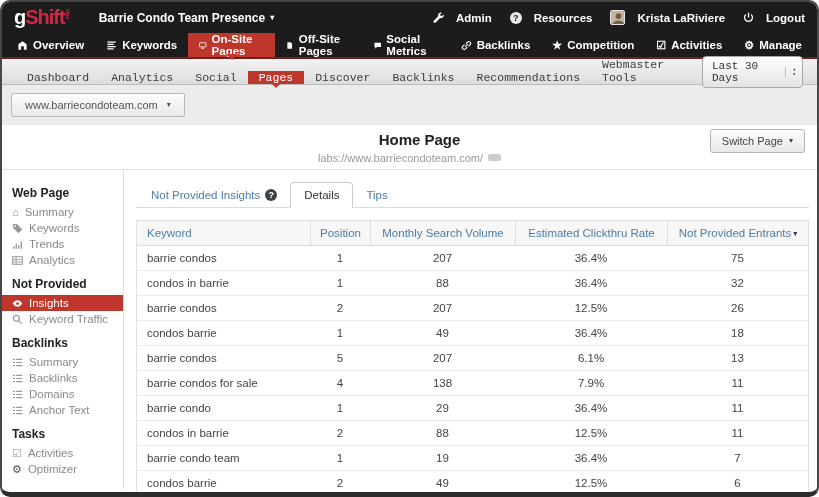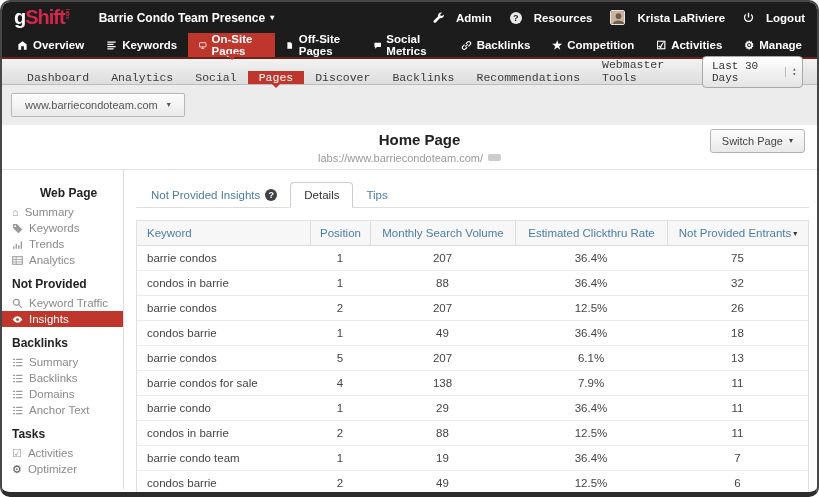--- a/index.html
+++ b/index.html
@@ -43,21 +43,21 @@
   
   .pageheader{ height:45px; background:#fff; border-bottom:1px solid #e3e3e3; text-align:center; position:relative; padding-top:6px; }
   .page-title{ font-size:15px; font-weight:bold; color:#222;padding-left:20px; }
   .page-url{ font-size:11px; color:#999; margin-top:1px; display:inline-block; }
   .url-edit{ display:inline-block; width:13px; height:7px; background:#ccc; border-radius:2px; margin-left:5px; vertical-align:middle; }
   .switch-btn{ position:absolute; right:12px; top:4px; background:linear-gradient(#fcfcfc,#e9e9e9); border:1px solid #b5b5b5; border-radius:3px; padding:5px 11px; font-size:11px; color:#444; display:flex; align-items:center; gap:6px; cursor:pointer; }
   
   .content{ display:flex; height:319px; }
   .sidebar{ width:122px; border-right:1px solid #ddd; padding:16px 0 0 10px; flex:0 0 122px; }
   .sb-title{ font-size:12px; font-weight:bold; color:#222; margin:9px 0 4px; }
-  .sb-title:first-child{ margin-top:0;margin-left:28px; }
+  .sb-title:first-child{ margin-top:0; }
   .sb-item{ display:flex; align-items:center; gap:6px; font-size:11.5px; color:#8a8a8a; padding:2px 0; cursor:pointer; }
   .sb-item .ico, .sb-item .ico-g{ color:#999; }
   .sb-item.active{ background:#bf362c; color:#fff; margin-left:-10px; padding-left:10px; }
   .sb-item.active .ico{ color:#fff; }
   .main{ flex:1; padding:12px 8px 0 12px; }
   
   .tabs{ display:flex; align-items:flex-end; border-bottom:1px solid #ddd; padding-left:2px; height:26px; }
   .tab{ font-size:11.5px; color:#4a7da8; padding:6px 13px; cursor:pointer; display:flex; align-items:center; gap:5px; }
   .tab.active{ background:#fff; border:1px solid #ccc; border-bottom:1px solid #fff; border-radius:4px 4px 0 0; color:#333; margin-bottom:-1px; }
   .help-circle{ width:12px; height:12px; border-radius:50%; background:#3d4247; color:#fff; font-size:9px; font-weight:bold; display:inline-flex; align-items:center; justify-content:center; cursor:pointer; }
@@ -247,33 +247,33 @@
       </div>
       <div class="sb-item">
         <svg class="ico" viewBox="0 0 16 16">
             <rect x="1" y="2.5" width="14" height="11" fill="none" stroke="currentColor" stroke-width="1.5"></rect>
             <path d="M1 6.5h14M1 10h14M6 2.5v11" stroke="currentColor" stroke-width="1.2"></path>
           </svg>
         <span>Analytics</span>
       </div>
 
       <div class="sb-title">Not Provided</div>
+      <div class="sb-item active">
+        <svg class="ico" viewBox="0 0 16 16">
+            <path d="M1 8s3-4.6 7-4.6S15 8 15 8s-3 4.6-7 4.6S1 8 1 8z" fill="currentColor"></path>
+            <circle cx="8" cy="8" r="2" fill="#bf362c"></circle>
+          </svg>
+        <span>Insights</span>
+      </div>
       <div class="sb-item">
         <svg class="ico" viewBox="0 0 16 16">
             <circle cx="6.3" cy="6.3" r="4.3" fill="none" stroke="currentColor" stroke-width="1.8"></circle>
             <path d="M9.7 9.7l4.6 4.6" stroke="currentColor" stroke-width="1.8"></path>
           </svg>
         <span>Keyword Traffic</span>
-      </div>
-      <div class="sb-item active">
-        <svg class="ico" viewBox="0 0 16 16">
-            <path d="M1 8s3-4.6 7-4.6S15 8 15 8s-3 4.6-7 4.6S1 8 1 8z" fill="currentColor"></path>
-            <circle cx="8" cy="8" r="2" fill="#bf362c"></circle>
-          </svg>
-        <span>Insights</span>
       </div>
 
       <div class="sb-title">Backlinks</div>
       <div class="sb-item">
         <svg class="ico" viewBox="0 0 16 16">
             <path d="M1.5 3.5h3M1.5 8h3M1.5 12.5h3M6 3.5h9M6 8h9M6 12.5h9" stroke="currentColor" stroke-width="1.8"></path>
           </svg>
         <span>Summary</span>
       </div>
       <div class="sb-item">

